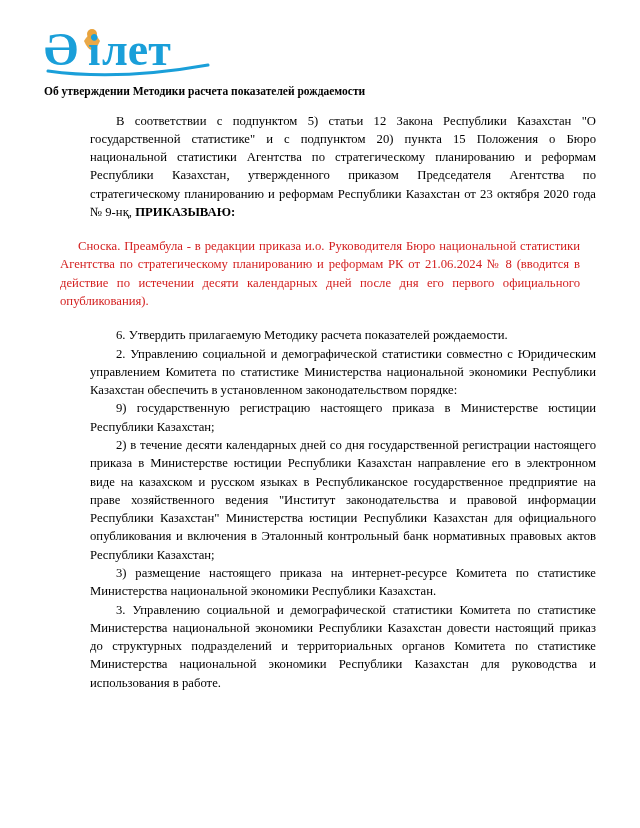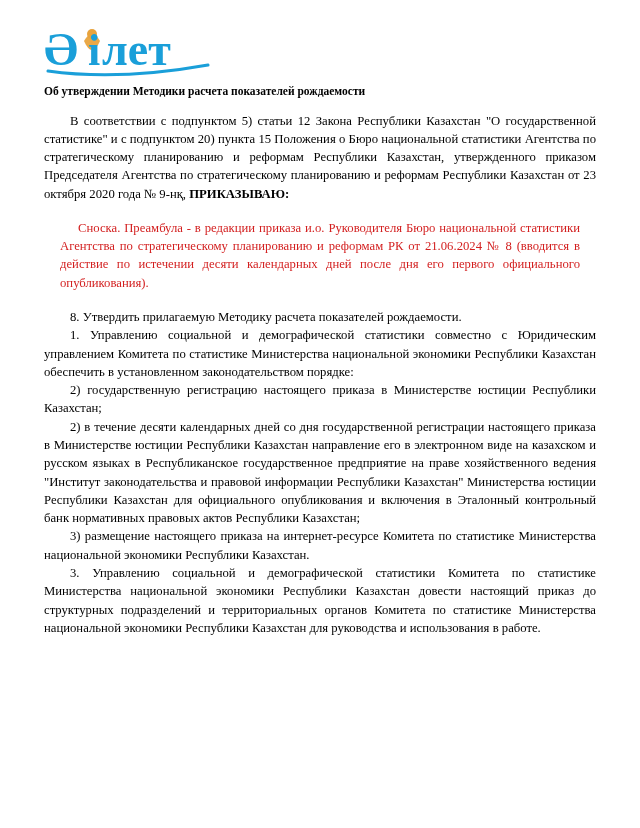--- a/index.html
+++ b/index.html
@@ -45,20 +45,21 @@
   p.body-text {
     font-size: 12.7px;
     line-height: 1.44;
     margin: 0 0 0 0;
     text-align: justify;
     text-justify: inter-word;
     hyphens: none;
   }
   p.indent {
     text-indent: 26px;
+    margin-left: 46px;
   }
   .note {
     color: #d31f1f;
     font-size: 12.7px;
     line-height: 1.44;
     text-align: justify;
     margin: 16px;
     text-indent: 18px;
   }
   .bold { font-weight: bold; }
@@ -85,25 +86,25 @@
     </div>
   </div>
 
   <h1 class="doc-title">Об утверждении Методики расчета показателей рождаемости</h1>
 
 
   <p class="body-text indent"><span>В соответствии с подпунктом 5) статьи 12 Закона Республики Казахстан "О государственной статистике" и с подпунктом 20) пункта 15 Положения о Бюро национальной статистики Агентства по стратегическому планированию и реформам Республики Казахстан, утвержденного приказом Председателя Агентства по стратегическому планированию и реформам Республики Казахстан от 23 октября 2020 года № 9-нқ, </span><span class="bold">ПРИКАЗЫВАЮ:</span></p>
 
   <p class="note">Сноска. Преамбула - в редакции приказа и.о. Руководителя Бюро национальной статистики Агентства по стратегическому планированию и реформам РК от 21.06.2024 № 8 (вводится в действие по истечении десяти календарных дней после дня его первого официального опубликования).</p>
 
-  <p class="body-text indent">8. Утвердить прилагаемую Методику расчета показателей рождаемости.</p>
+  <p class="body-text indent">6. Утвердить прилагаемую Методику расчета показателей рождаемости.</p>
 
-  <p class="body-text indent">1. Управлению социальной и демографической статистики совместно с Юридическим управлением Комитета по статистике Министерства национальной экономики Республики Казахстан обеспечить в установленном законодательством порядке:</p>
+  <p class="body-text indent">2. Управлению социальной и демографической статистики совместно с Юридическим управлением Комитета по статистике Министерства национальной экономики Республики Казахстан обеспечить в установленном законодательством порядке:</p>
 
-  <p class="body-text indent">2) государственную регистрацию настоящего приказа в Министерстве юстиции Республики Казахстан;</p>
+  <p class="body-text indent">9) государственную регистрацию настоящего приказа в Министерстве юстиции Республики Казахстан;</p>
 
   <p class="body-text indent">2) в течение десяти календарных дней со дня государственной регистрации настоящего приказа в Министерстве юстиции Республики Казахстан направление его в электронном виде на казахском и русском языках в Республиканское государственное предприятие на праве хозяйственного ведения "Институт законодательства и правовой информации Республики Казахстан" Министерства юстиции Республики Казахстан для официального опубликования и включения в Эталонный контрольный банк нормативных правовых актов Республики Казахстан;</p>
 
   <p class="body-text indent">3) размещение настоящего приказа на интернет-ресурсе Комитета по статистике Министерства национальной экономики Республики Казахстан.</p>
 
   <p class="body-text indent">3. Управлению социальной и демографической статистики Комитета по статистике Министерства национальной экономики Республики Казахстан довести настоящий приказ до структурных подразделений и территориальных органов Комитета по статистике Министерства национальной экономики Республики Казахстан для руководства и использования в работе.</p>
 
 </div>
 
 </body></html>

